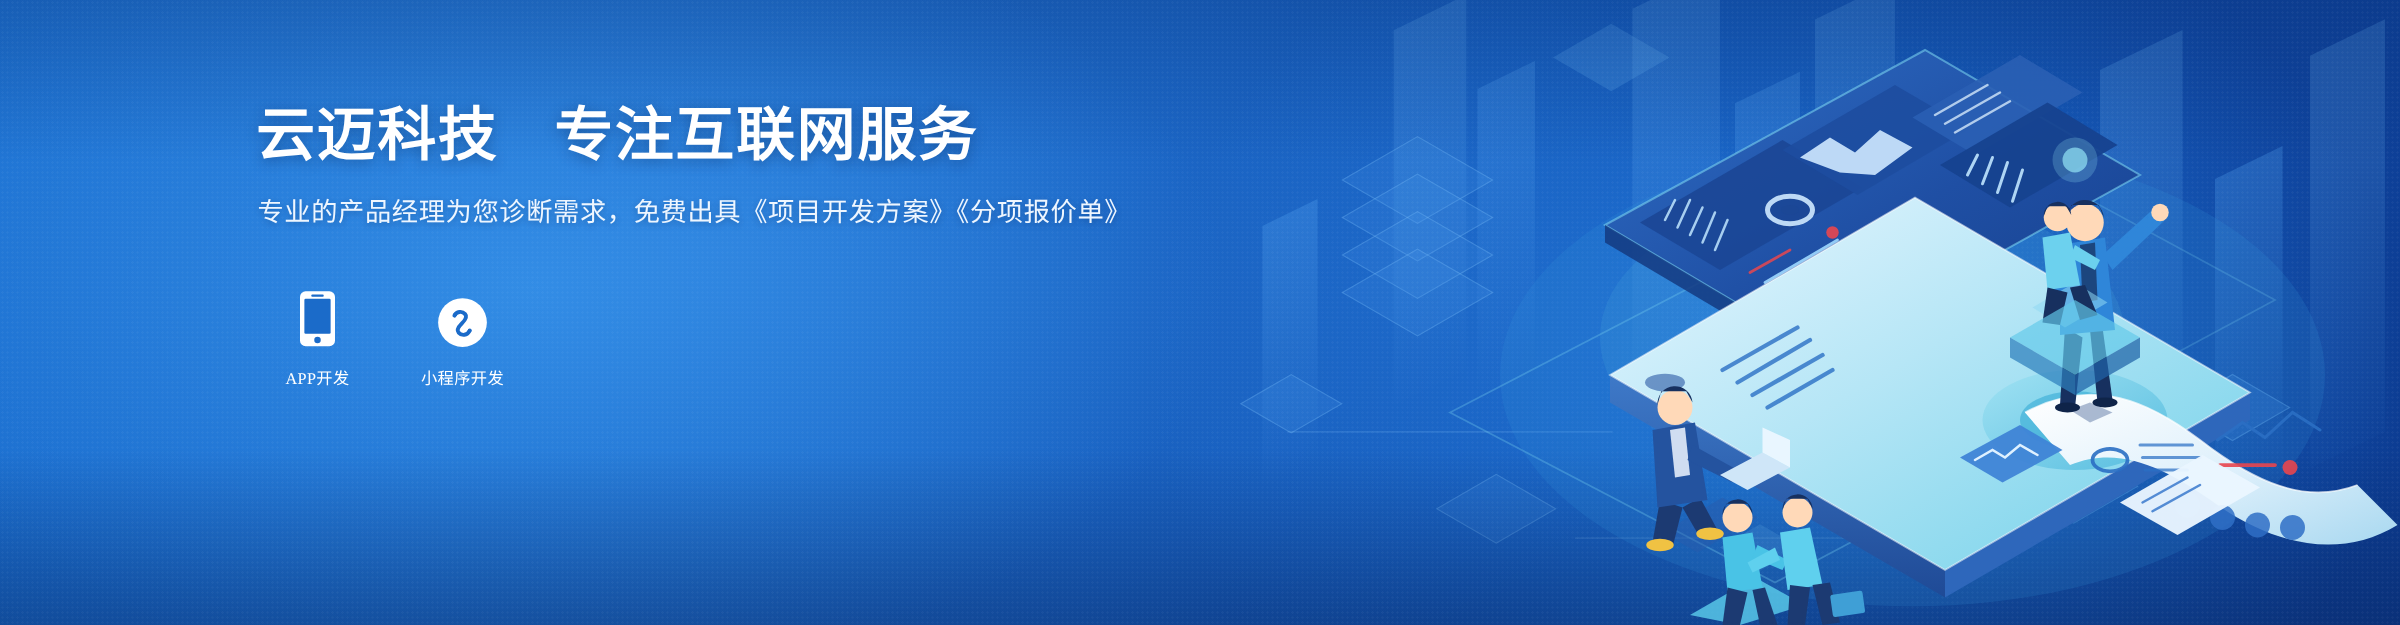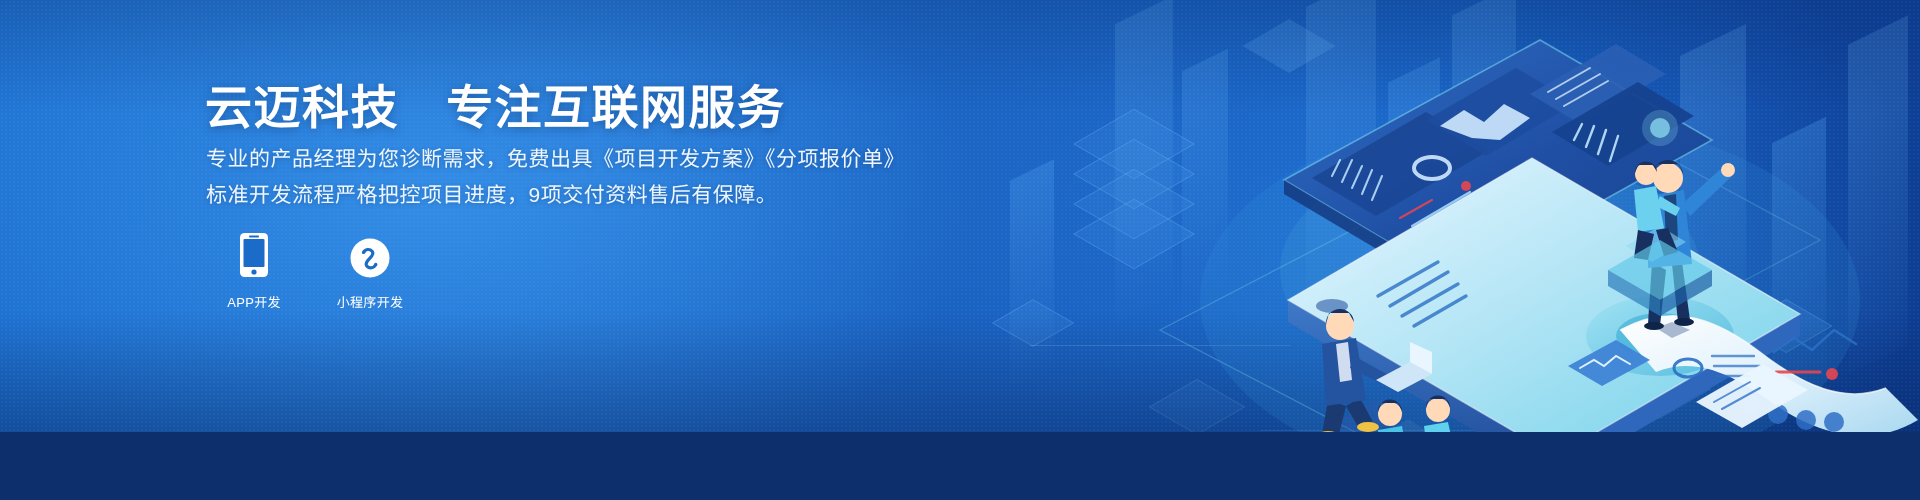--- a/index.html
+++ b/index.html
@@ -4,23 +4,23 @@
 <title>云迈科技 Banner</title>
 <style>
   html, body {
     margin: 0;
     padding: 0;
     background: #0d2f6b;
   }
   .banner {
     position: relative;
     width: 1920px;
-    height: 432px;
+    height: 500px;
     overflow: hidden;
-    font-family: Liberation Sans, sans-serif;
+    font-family: Liberation Serif, serif;
     background: #1565c8;
   }
 
   
   .bg-base {
     position: absolute;
     inset: 0;
     background:
       radial-gradient(ellipse 900px 520px at 22% 46%, #2a85e0 0%, rgba(42,133,224,0) 62%),
       radial-gradient(ellipse 760px 620px at 74% 58%, #1f73d6 0%, rgba(31,115,214,0) 66%),
@@ -93,21 +93,21 @@
     position: absolute;
     left: 6px;
     margin: 0;
     font-size: 21px;
     line-height: 1;
     color: #eef6ff;
     white-space: nowrap;
     letter-spacing: .5px;
     text-shadow: 0 1px 5px rgba(3,32,80,0.3);
   }
-  .sub-1 { top: 148px; }
+  .sub-1 { top: 160px; }
   .sub-2 { top: 184px; }
 
   
   .services {
     position: absolute;
     left: 14px;
     top: 232px;
     display: flex;
     align-items: flex-end;
     gap: 36px;
@@ -414,21 +414,20 @@
 
   <div class="content">
 
     <h1 class="headline">
       <span>云迈科技</span>
       <span class="gap"></span>
       <span>专注互联网服务</span>
     </h1>
 
     <p class="sub sub-1">专业的产品经理为您诊断需求，免费出具《项目开发方案》《分项报价单》</p>
-    <p class="sub sub-2">标准开发流程严格把控项目进度，9项交付资料售后有保障。</p>
 
     <div class="services">
 
       <div class="service">
         <span class="glyph">
           <svg width="30" height="46" viewBox="0 0 30 46" xmlns="http://www.w3.org/2000/svg">
             <rect x="1" y="1" width="28" height="44" rx="4.5" fill="#ffffff"></rect>
             <rect x="4.5" y="7" width="21" height="28" rx="1" fill="#1b6bc9"></rect>
             <rect x="10" y="3.6" width="10" height="1.8" rx="0.9" fill="#1b6bc9"></rect>
             <circle cx="15" cy="40" r="2.6" fill="#1b6bc9"></circle>

